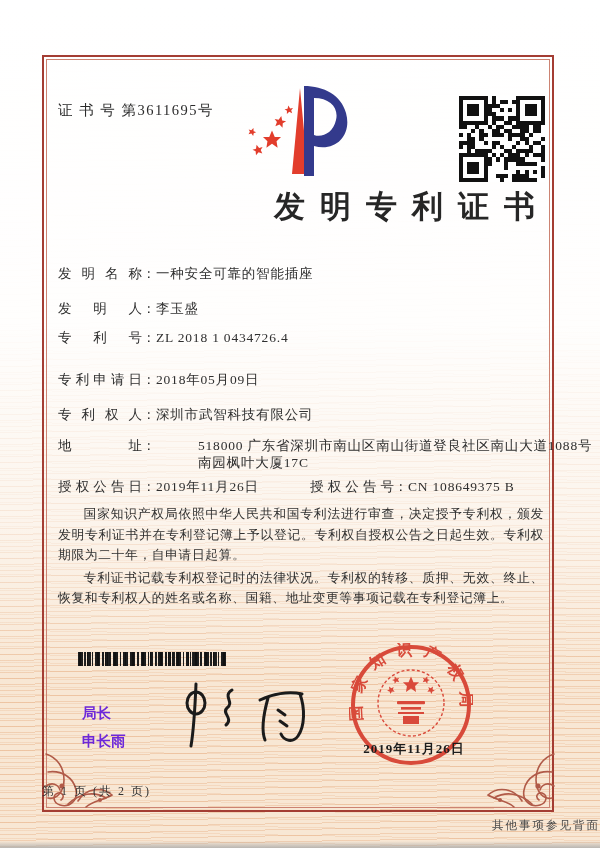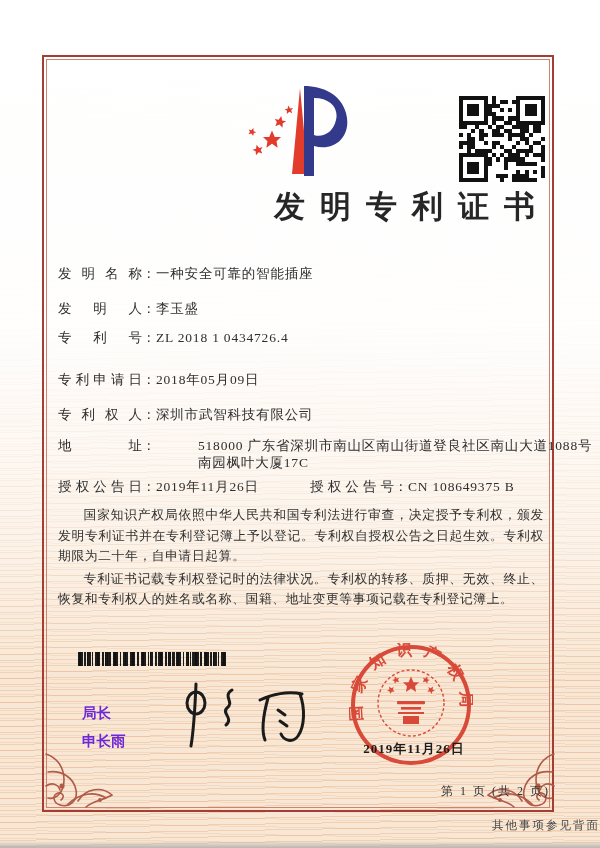--- a/index.html
+++ b/index.html
@@ -34,39 +34,39 @@
   .title{position:absolute;left:42px;top:186px;width:508px;text-align:right;
     font-size:31px;font-weight:bold;letter-spacing:15px;text-indent:15px;color:#262626;}
 
   .frow{position:absolute;left:58px;font-size:13.5px;line-height:17px;white-space:nowrap;text-decoration:underline;}
   .flabel{display:inline-block;width:84px;text-align:justify;text-align-last:justify;vertical-align:top;letter-spacing:0;}
   .fcolon{display:inline-block;width:14px;vertical-align:top;}
   .fvalue{display:inline-block;vertical-align:top;letter-spacing:.8px;}
   .fvalue.wrap{white-space:normal;width:398px;margin-left:42px;}
 
   .paras{position:absolute;left:58px;top:505px;width:486px;font-size:12.8px;
-    line-height:20.5px;text-align:justify;letter-spacing:.6px;color:#303030;}
+    line-height:20.5px;text-align:justify;letter-spacing:.6px;color:#303030;font-family:Liberation Mono, monospace;}
   .paras p{margin:0 0 2px 0;text-indent:2em;}
 
   .barcode{position:absolute;left:78px;top:652px;width:150px;height:14px;
     background:
       repeating-linear-gradient(90deg,#1c1c1c 0 1.5px,transparent 1.5px 3.5px),
       repeating-linear-gradient(90deg,#111 0 2.5px,transparent 2.5px 9px),
       repeating-linear-gradient(90deg,#222 0 1px,transparent 1px 6px);
   }
   .director{position:absolute;left:82px;top:699px;z-index:3;
     font-family:"Liberation Sans","DejaVu Sans",sans-serif;font-weight:bold;
     font-size:14.5px;color:#6d28d9;line-height:28px;}
   .signature{position:absolute;left:168px;top:678px;z-index:3;}
 
   .seal{position:absolute;left:349px;top:643px;width:124px;height:124px;z-index:3;}
   .seal-date{position:absolute;left:352px;top:740px;width:124px;z-index:4;text-align:center;
     font-weight:bold;font-size:13px;letter-spacing:1px;color:#1c1c1c;}
 
-  .page-note{position:absolute;left:42px;top:783px;width:508px;text-align:right;
+  .page-note{position:absolute;left:42px;top:783px;width:508px;text-align:left;
     font-size:12px;letter-spacing:2px;color:#333;}
   .back-note{position:absolute;left:0;top:818px;width:600px;text-align:right;
     font-size:11.5px;letter-spacing:2px;color:#4a4a4a;}
 
   .flourish{position:absolute;z-index:2;}
   .flourish.left{left:40px;top:716px;}
   .flourish.right{left:468px;top:716px;transform:scaleX(-1);}
 </style>
 </head>
 <body>
@@ -101,20 +101,21 @@
       <path d="M28,88 C40,77 54,75 66,82"></path>
       <path d="M38,85 C46,72 62,70 72,79 C64,84 52,85 46,91"></path>
       <path d="M6,70 C12,66 18,68 20,74"></path>
       <circle cx="22" cy="70" r="2.6" fill="#b05a48" stroke="none"></circle>
       <circle cx="60" cy="84" r="2" fill="#b05a48" stroke="none"></circle>
     </g>
   </svg>
 
   <div class="content">
 
+    <div class="cert-no">证 书 号 第3611695号</div>
 
     <svg class="logo" width="108" height="96" viewBox="0 0 108 96">
       <g fill="#e23d2c">
         <use href="#star" transform="translate(30,56) scale(0.95)"></use>
         <use href="#star" transform="translate(16,66) scale(0.55) rotate(-15)"></use>
         <use href="#star" transform="translate(38,38) scale(0.62) rotate(12)"></use>
         <use href="#star" transform="translate(47,26) scale(0.45) rotate(-8)"></use>
         <use href="#star" transform="translate(10,48) scale(0.42) rotate(20)"></use>
         <polygon points="58,4 66,90 50,90"></polygon>
       </g>

